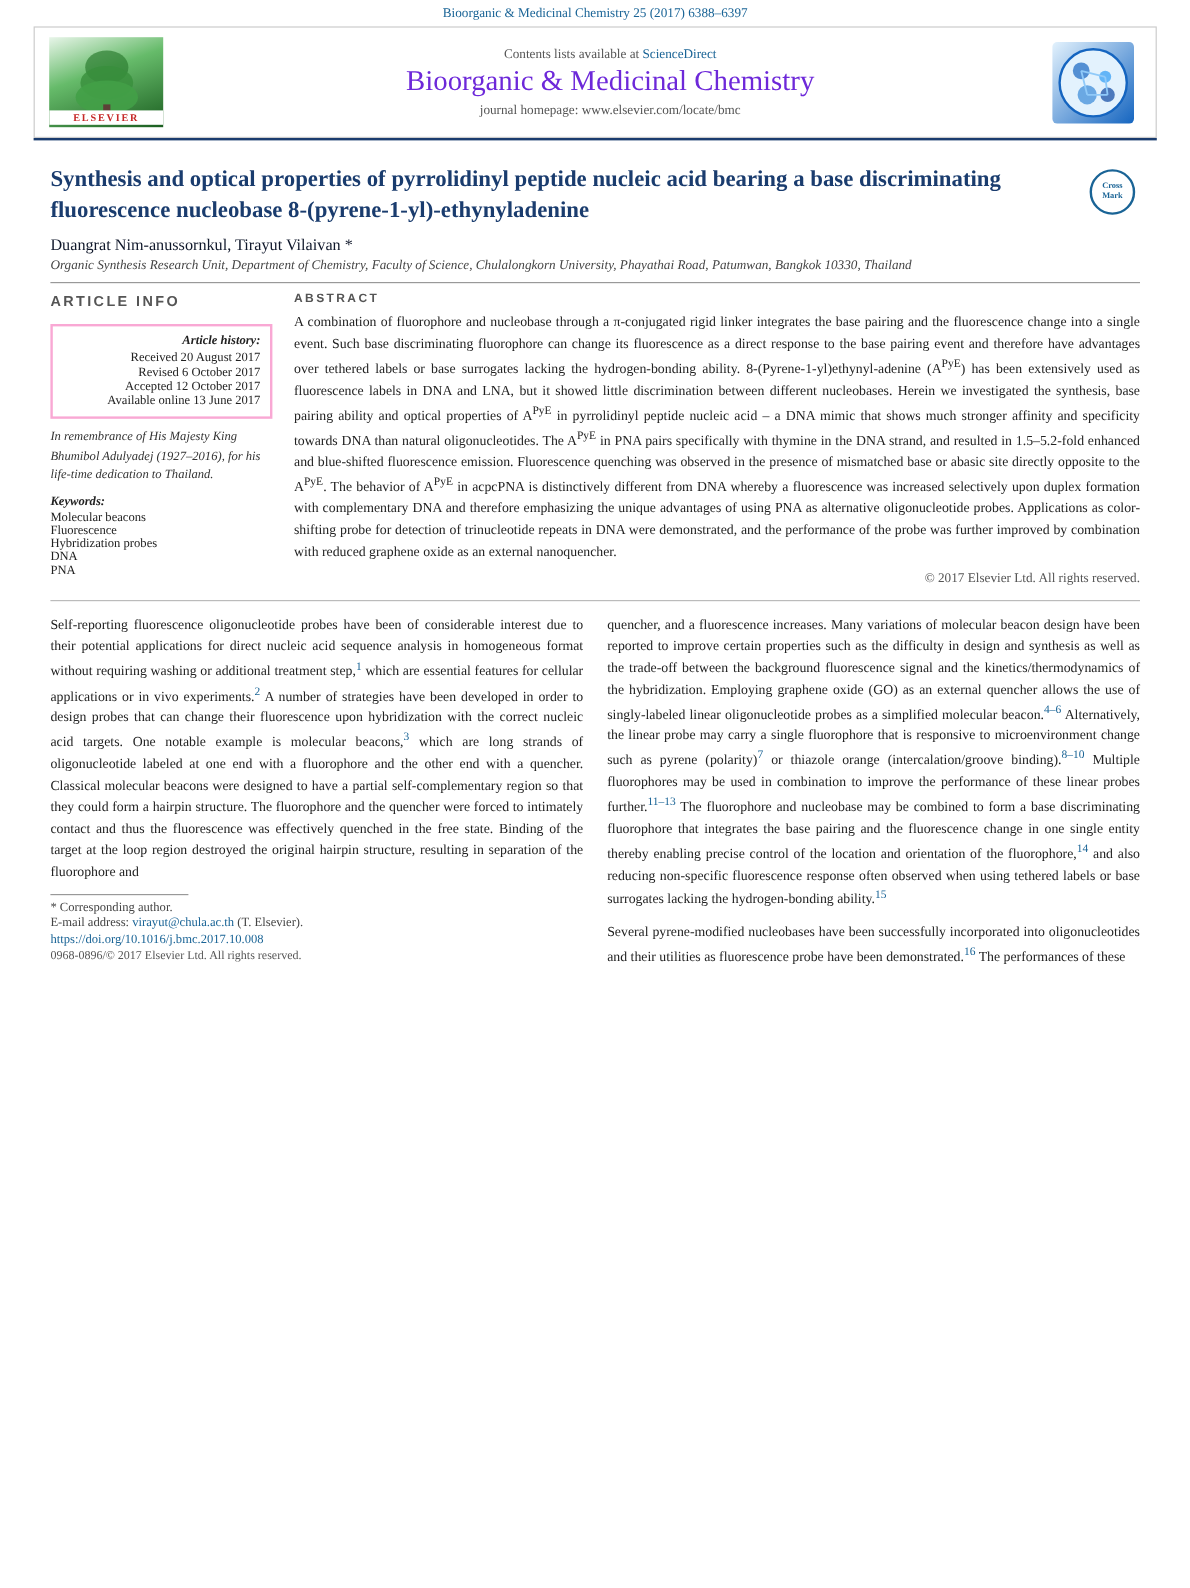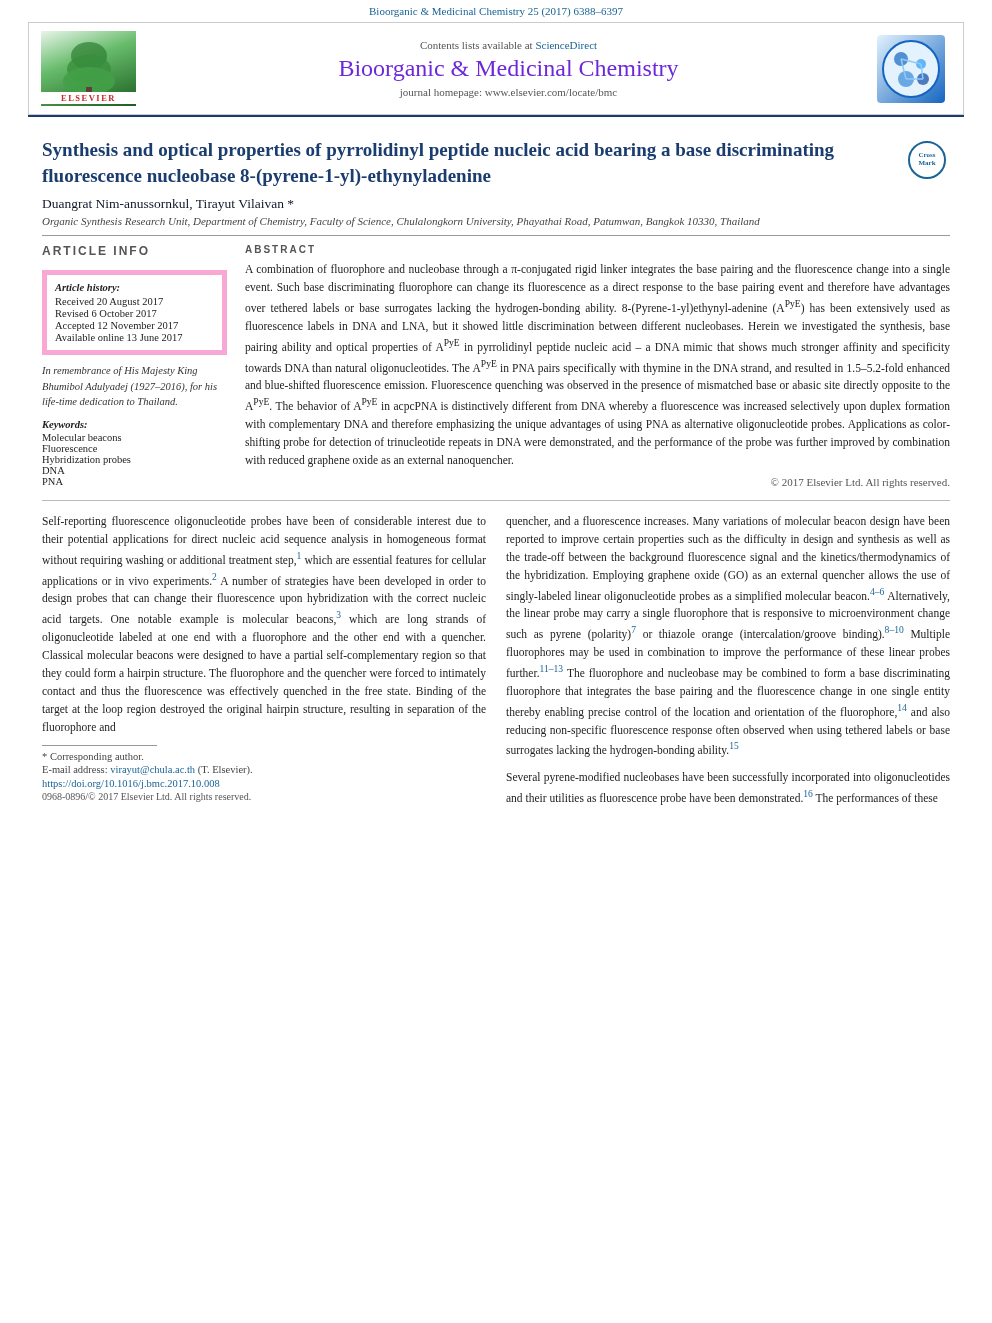--- a/index.html
+++ b/index.html
@@ -82,25 +82,25 @@
   <div style="font-size:11px; font-style:italic; color:#444; margin-bottom:8px;">Organic Synthesis Research Unit, Department of Chemistry, Faculty of Science, Chulalongkorn University, Phayathai Road, Patumwan, Bangkok 10330, Thailand</div>
 
   <hr style="border:none; border-top:1px solid #999; margin:6px 0;">
 
   <div style="display:flex; gap:18px; margin-top:8px;">
 
     <div style="width:185px; flex-shrink:0;">
 
       <div style="font-size:12px; font-weight:bold; letter-spacing:2px; color:#555; margin-bottom:12px; font-family:Arial,sans-serif;">ARTICLE INFO</div>
 
-      <div style="border:5px solid #f9a8d4; padding:7px 8px; margin-bottom:8px; font-size:10.5px;">
+      <div style="border:2px solid #f9a8d4; padding:7px 8px; margin-bottom:8px; font-size:10.5px;text-align:right;">
         <div style="font-style:italic; font-weight:bold; margin-bottom:3px;">Article history:</div>
         <div style="margin-bottom:1px;">Received 20 August 2017</div>
         <div style="margin-bottom:1px;">Revised 6 October 2017</div>
-        <div style="margin-bottom:1px;">Accepted 12 November 2017</div>
+        <div style="margin-bottom:1px;">Accepted 12 October 2017</div>
         <div>Available online 13 June 2017</div>
       </div>
 
       <div style="font-size:10.5px; font-style:italic; margin-bottom:10px; line-height:1.45; color:#333;">In remembrance of His Majesty King Bhumibol Adulyadej (1927–2016), for his life-time dedication to Thailand.</div>
 
       <div style="font-size:10.5px;">
         <div style="font-style:italic; font-weight:bold; margin-bottom:2px;">Keywords:</div>
         <div>Molecular beacons</div>
         <div>Fluorescence</div>
         <div>Hybridization probes</div>

